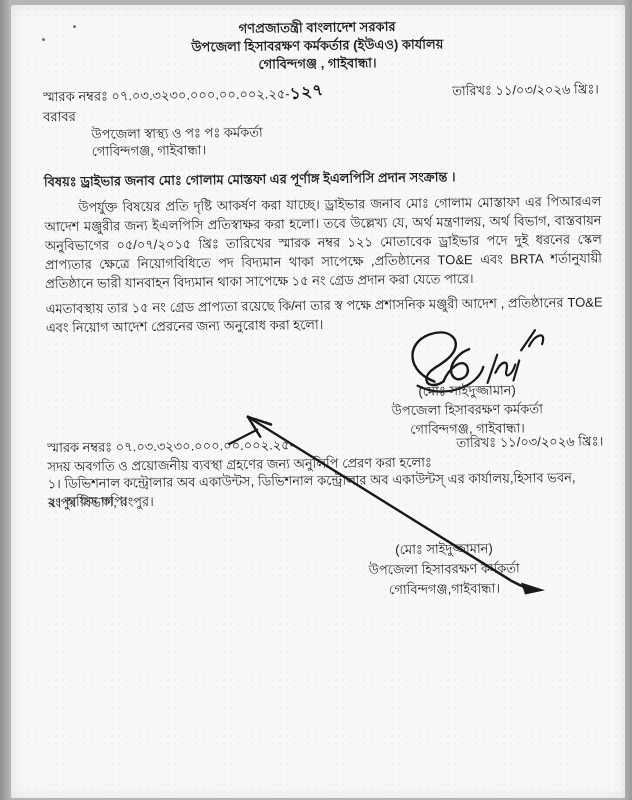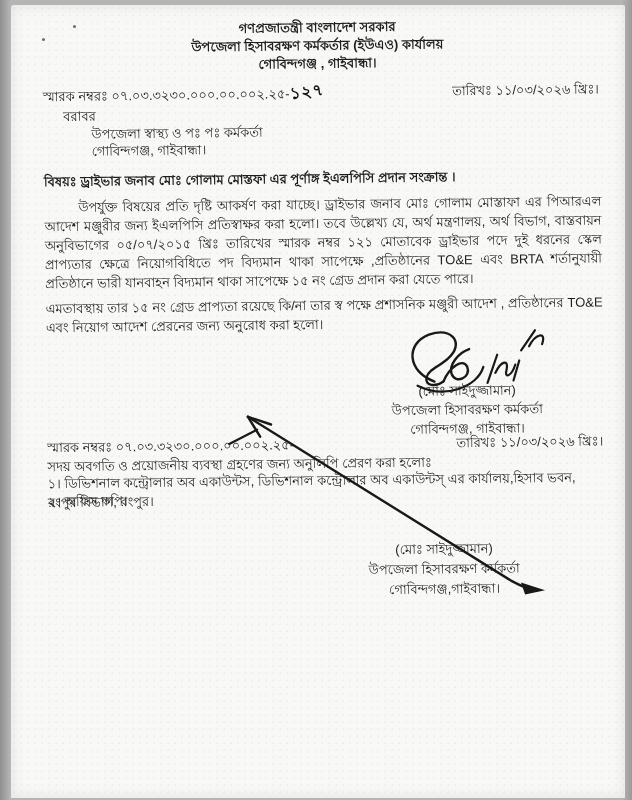--- a/index.html
+++ b/index.html
@@ -28,21 +28,21 @@
   .abs{position:absolute;}
   .center{text-align:center;}
   .bold{font-weight:bold;}
   .header-block{left:0;top:14px;width:614px;}
   .header-block div{line-height:18px;}
   .memo-row{left:32px;top:78px;width:556px;display:flex;justify-content:space-between;align-items:flex-start;}
   .hand-number{
     display:inline-block;font-weight:bold;font-size:16px;
     transform:rotate(-7deg) translateY(-1px);letter-spacing:1px;color:#141414;
   }
-  .addr-salutation{left:32px;top:99px;margin-left:20px;}
+  .addr-salutation{left:32px;top:99px;}
   .addr-1{left:80px;top:117px;}
   .addr-2{left:80px;top:134px;}
   .subject{left:32px;top:164px;width:556px;}
   .body-1{left:32px;top:190px;width:557px;text-align:justify;text-indent:34px;}
   .body-2{left:32px;top:291px;width:557px;text-align:justify;}
   .sig1{left:330px;top:378px;width:245px;text-align:center;line-height:19px;}
   .memo-row2{left:32px;top:430px;width:556px;display:flex;justify-content:space-between;}
   .cc-intro{left:32px;top:449px;width:556px;}
   .cc-1{left:32px;top:466px;width:560px;}
   .cc-2{left:32px;top:484px;width:556px;}

